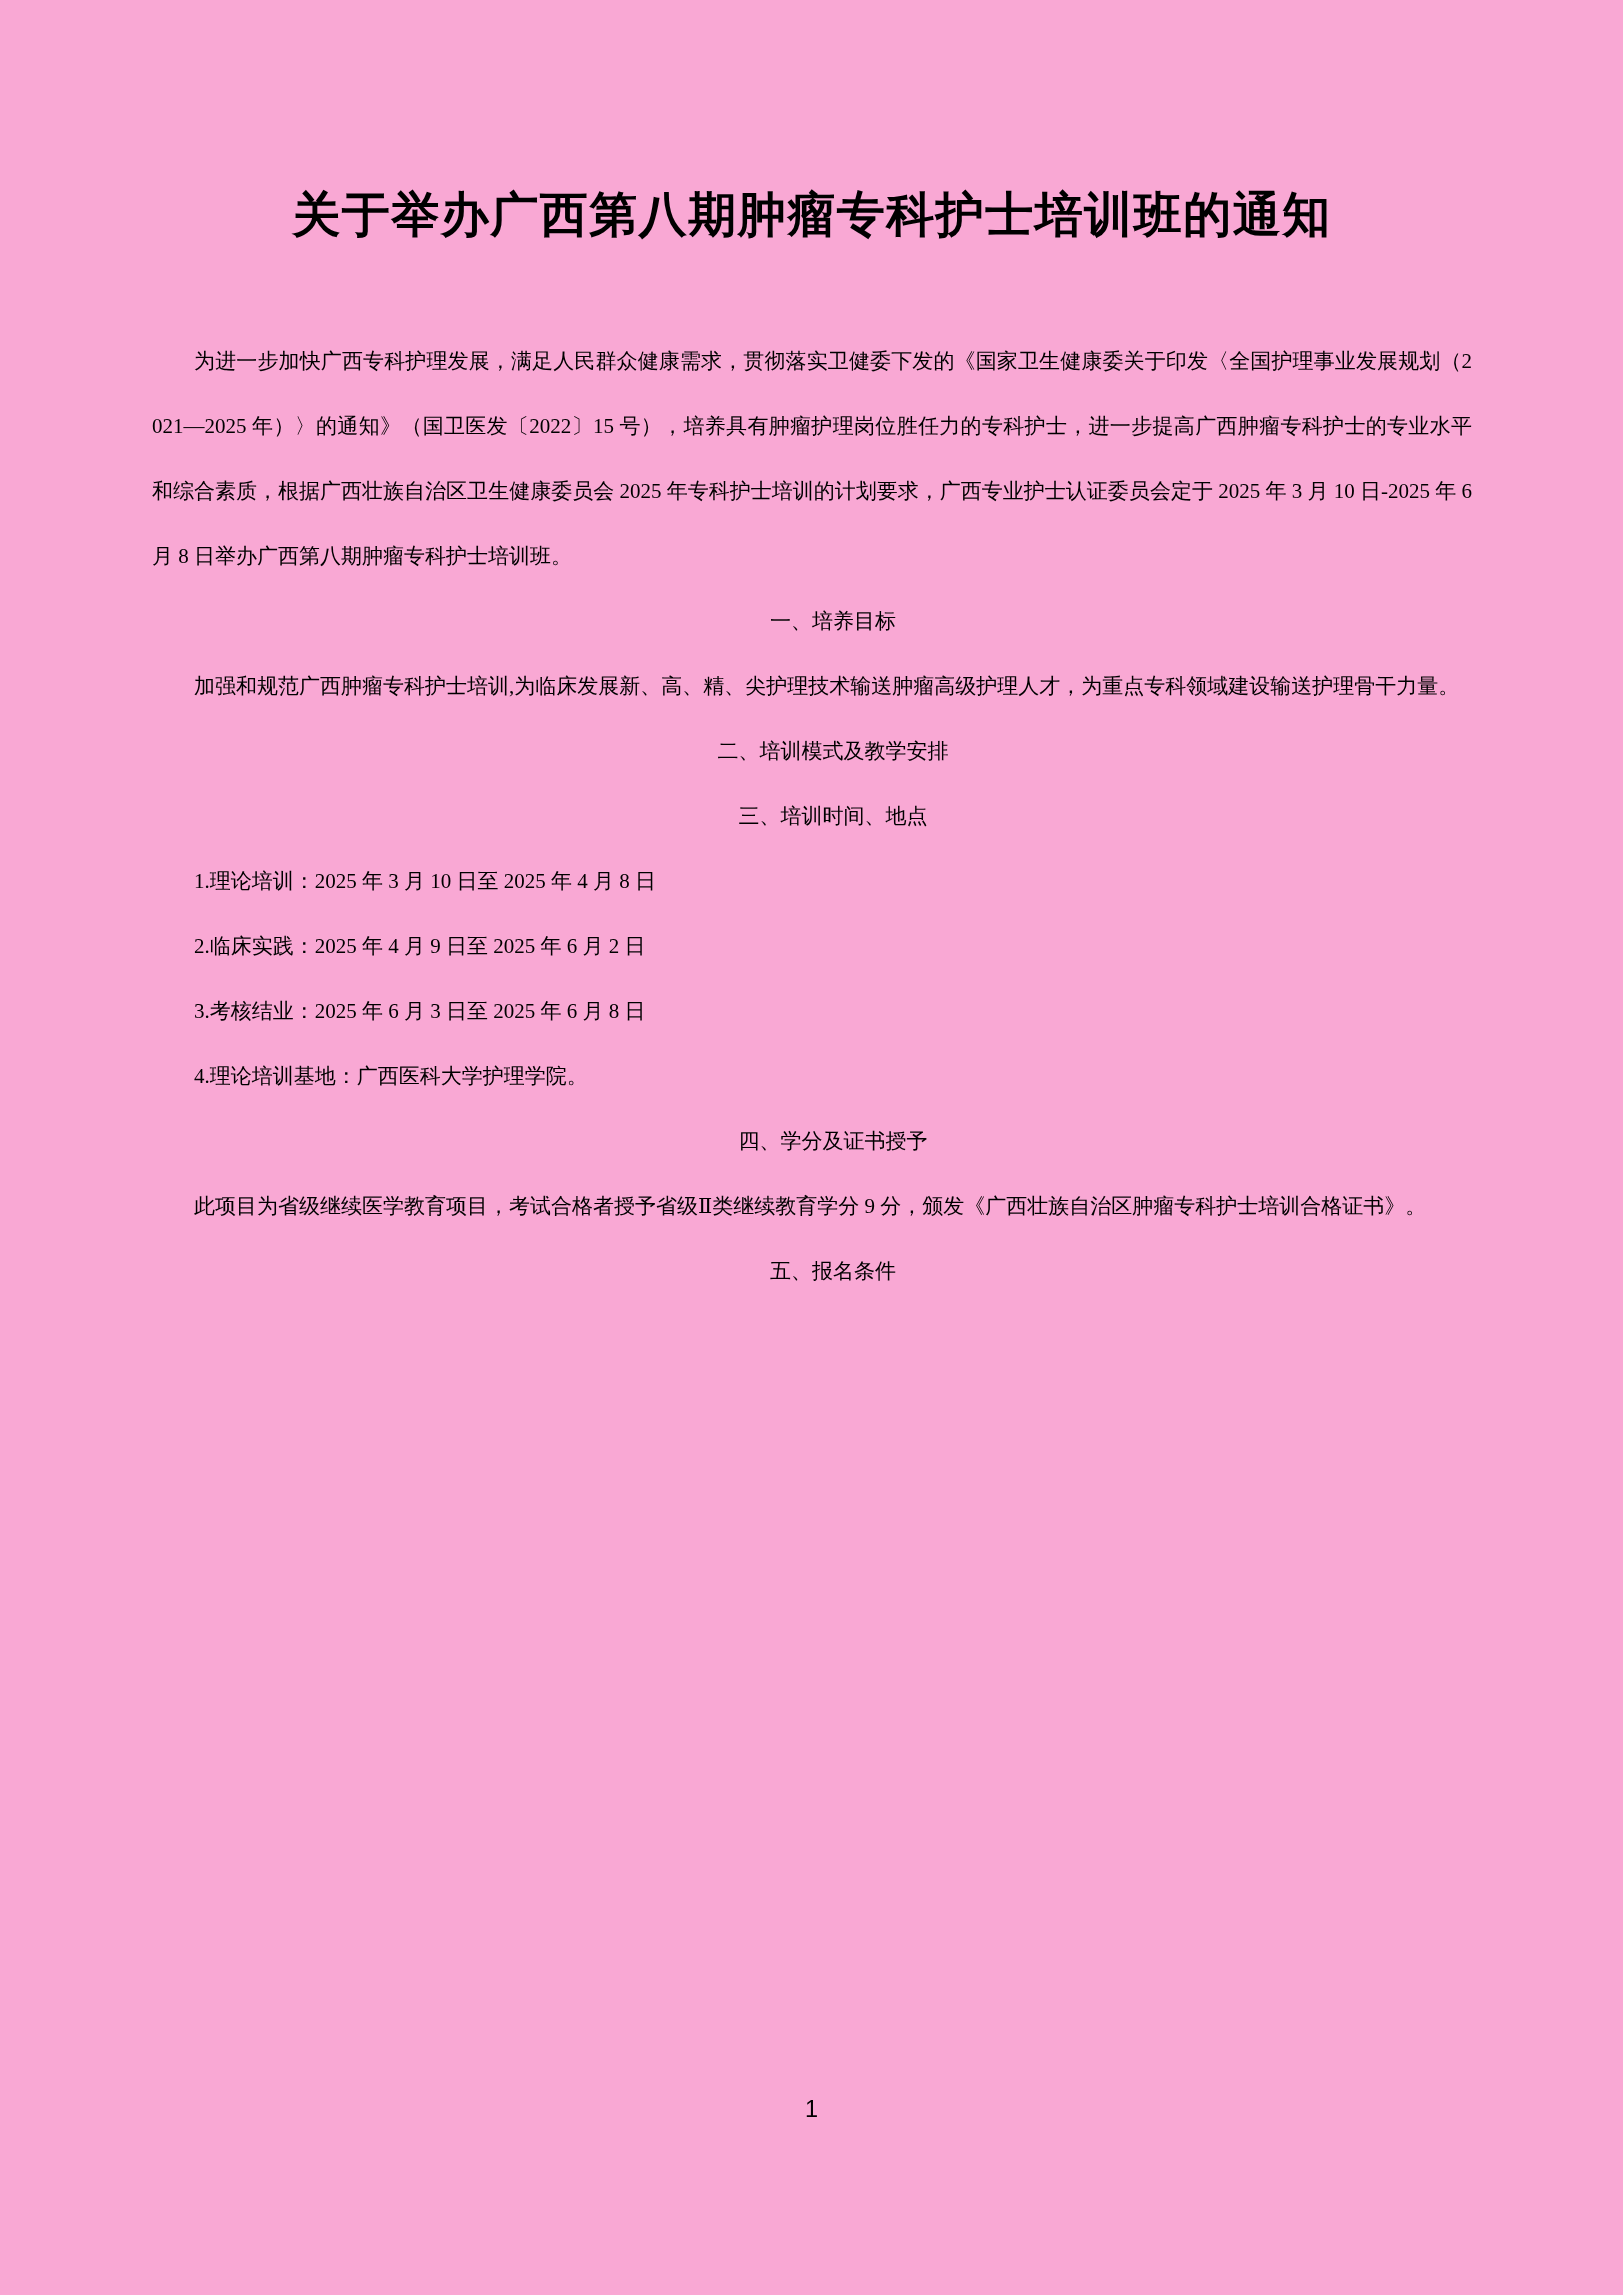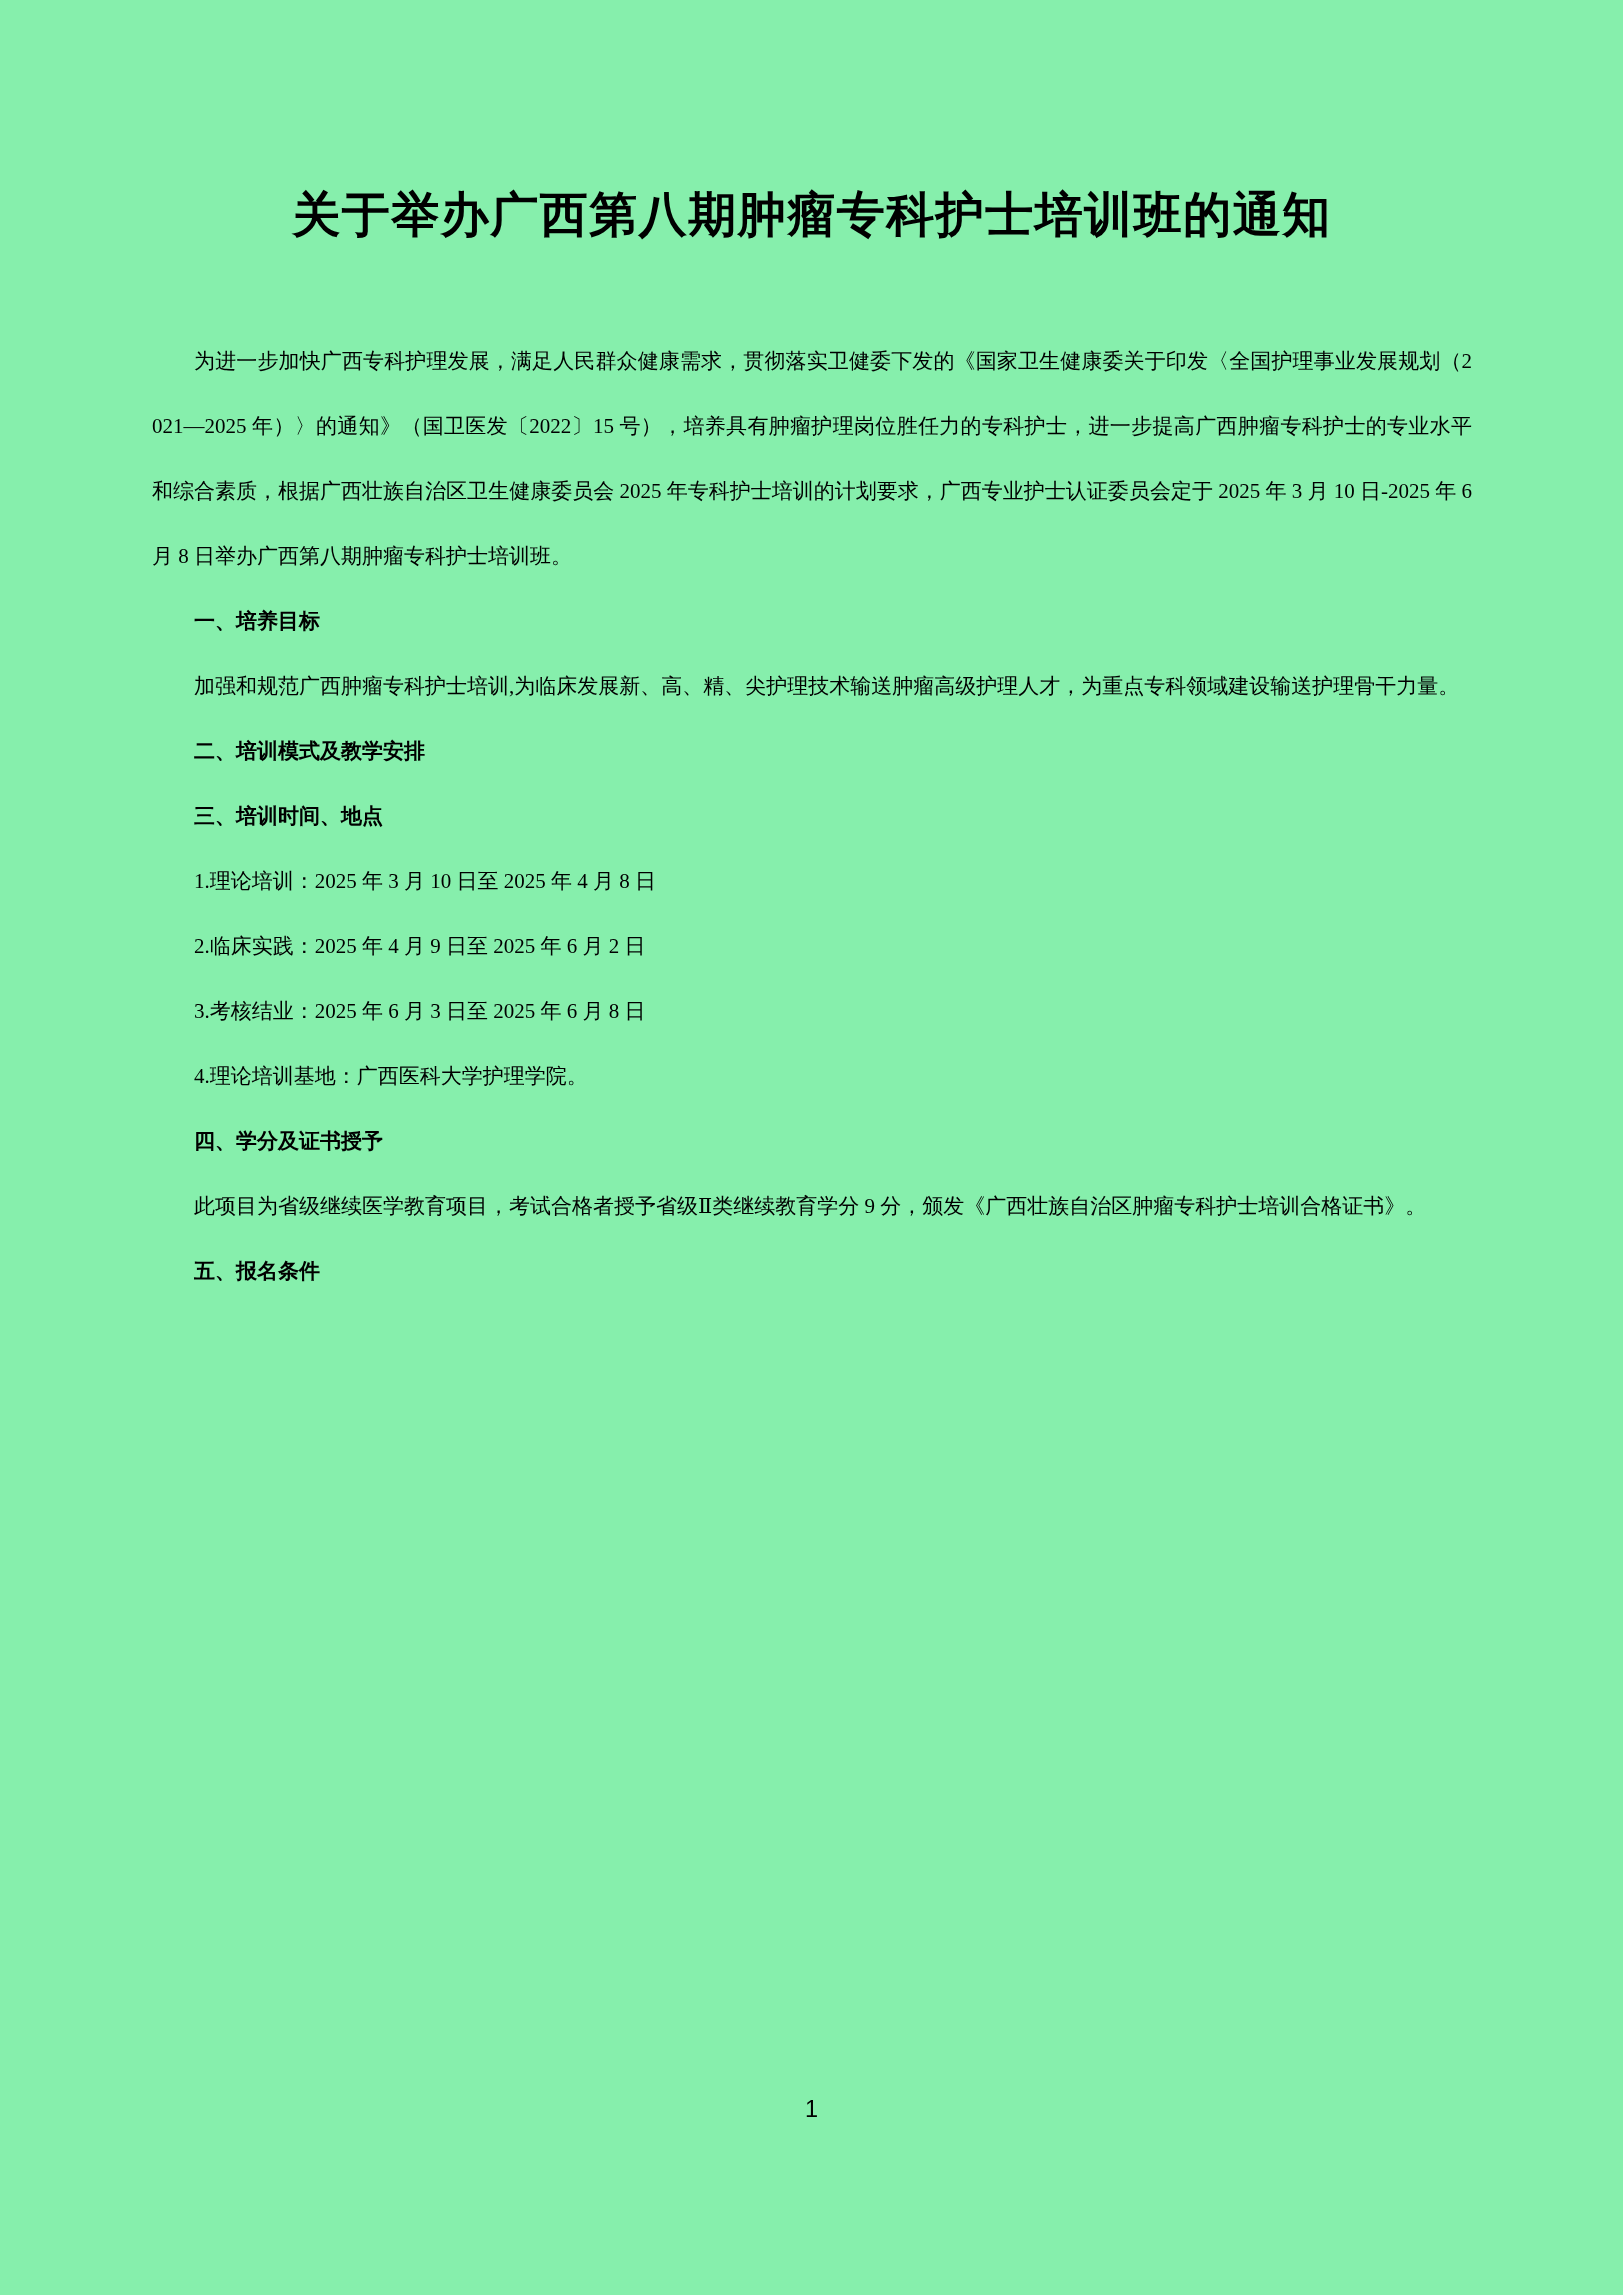--- a/index.html
+++ b/index.html
@@ -1,21 +1,21 @@
 <!DOCTYPE html>
 <html style="font-size:8.2px"><head>
 <meta charset="utf-8">
 <style>
   * { box-sizing: border-box; }
   html, body { margin: 0; padding: 0; background: #ffffff; }
   .page {
     position: relative;
     width: 1623px;
     height: 2295px;
-    background: #86efac;
+    background: #f9a8d4;
     color: #000000;
     overflow: hidden;
   }
   .content {
     position: absolute;
     left: 152px;
     top: 179px;
     width: 1320px;
   }
   .doc-title {
@@ -30,22 +30,22 @@
   .para {
     font-family: "Liberation Serif", "DejaVu Serif", serif;
     font-size: 21px;
     line-height: 65px;
     margin: 0;
     text-align: justify;
     text-indent: 2em;
     word-break: break-all;
   }
   .heading {
-    font-weight: bold;
-    text-align: left;
+    font-weight: normal;
+    text-align: center;
   }
   .footer {
     position: absolute;
     left: 0;
     top: 2094px;
     width: 100%;
     text-align: center;
     font-family: "Liberation Sans", "DejaVu Sans", sans-serif;
     font-size: 23.5px;
     line-height: 31px;

